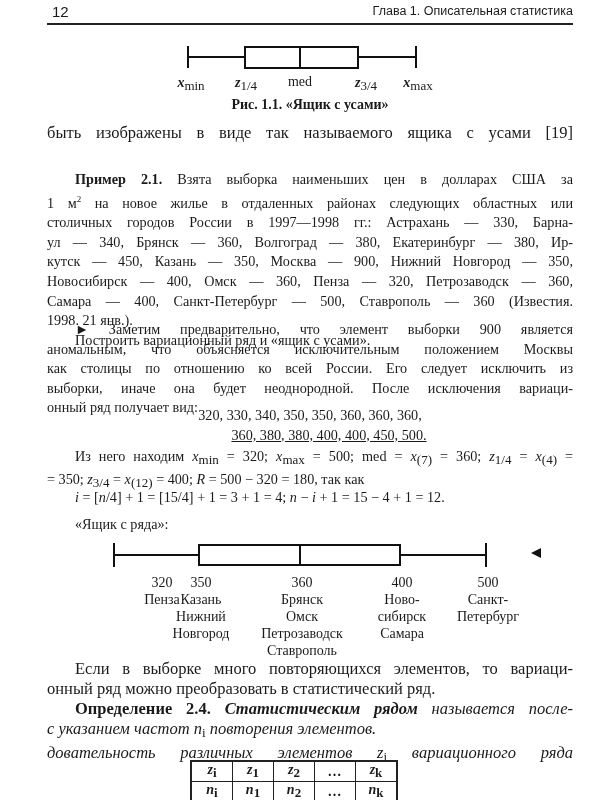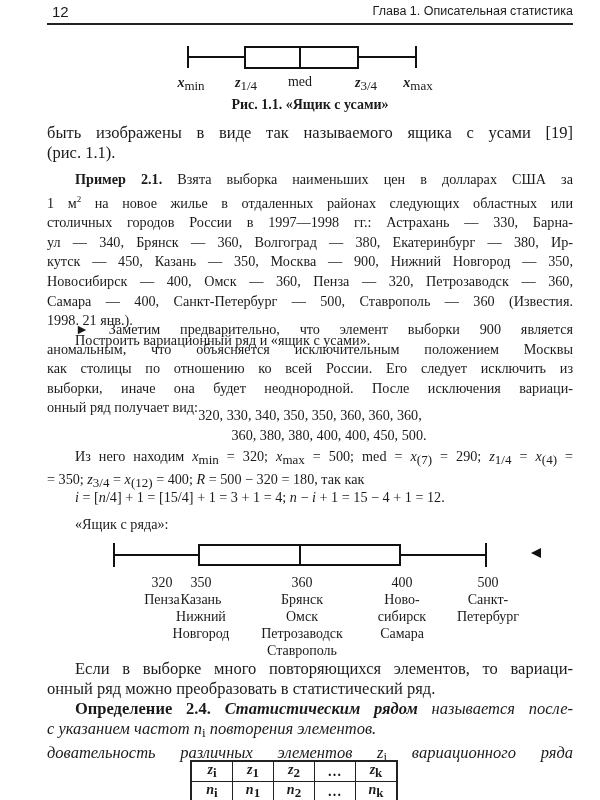--- a/index.html
+++ b/index.html
@@ -53,21 +53,20 @@
 <span class="lbl" style="left:191px;top:74px;"><i class="bi">x</i><sub>min</sub></span>
 <span class="lbl" style="left:246px;top:74px;"><i class="bi">z</i><sub>1/4</sub></span>
 <span class="lbl" style="left:300px;top:73px;">med</span>
 <span class="lbl" style="left:366px;top:74px;"><i class="bi">z</i><sub>3/4</sub></span>
 <span class="lbl" style="left:418px;top:74px;"><i class="bi">x</i><sub>max</sub></span>
 
 <div class="caption">Рис. 1.1. «Ящик с усами»</div>
 
 <div class="txt big" style="top:123px;">
   <span class="line">быть изображены в виде так называемого ящика с усами [19]</span>
-  <span class="line last">(рис. 1.1).</span>
 </div>
 
 <div class="txt" style="top:170px;">
   <span class="line ind"><b>Пример 2.1.</b><span> Взята выборка наименьших цен в долларах США за</span></span>
   <span class="line"><span>1 м</span><sup>2</sup><span> на новое жилье в отдаленных районах следующих областных или</span></span>
   <span class="line">столичных городов России в 1997—1998 гг.: Астрахань — 330, Барна-</span>
   <span class="line">ул — 340, Брянск — 360, Волгоград — 380, Екатеринбург — 380, Ир-</span>
   <span class="line">кутск — 450, Казань — 350, Москва — 900, Нижний Новгород — 350,</span>
   <span class="line">Новосибирск — 400, Омск — 360, Пенза — 320, Петрозаводск — 360,</span>
   <span class="line">Самара — 400, Санкт-Петербург — 500, Ставрополь — 360 (Известия.</span>
@@ -78,25 +77,25 @@
 <div class="txt" style="top:320px;">
   <span class="line ind"><span>►</span><span> Заметим предварительно, что элемент выборки 900 является</span></span>
   <span class="line">аномальным, что объясняется исключительным положением Москвы</span>
   <span class="line">как столицы по отношению ко всей России. Его следует исключить из</span>
   <span class="line">выборки, иначе она будет неоднородной. После исключения вариаци-</span>
   <span class="line last">онный ряд получает вид:</span>
 </div>
 
 <div class="txt ctr" style="top:406px;">
   <span class="line ctr">320, 330, 340, 350, 350, 360, 360, 360,</span>
-  <span class="line ctr" style="padding-left:38px;">360, 380, 380, 400, 400, 450, 500.</span>
+  <span class="line ctr" style="padding-left:38px;text-decoration:underline;">360, 380, 380, 400, 400, 450, 500.</span>
 </div>
 
 <div class="txt" style="top:447px;">
-  <span class="line ind"><span>Из него находим </span><i>x</i><sub>min</sub><span> = 320; </span><i>x</i><sub>max</sub><span> = 500; med = </span><i>x</i><sub>(7)</sub><span> = 290; </span><i>z</i><sub>1/4</sub><span> = </span><i>x</i><sub>(4)</sub><span> =</span></span>
+  <span class="line ind"><span>Из него находим </span><i>x</i><sub>min</sub><span> = 320; </span><i>x</i><sub>max</sub><span> = 500; med = </span><i>x</i><sub>(7)</sub><span> = 360; </span><i>z</i><sub>1/4</sub><span> = </span><i>x</i><sub>(4)</sub><span> =</span></span>
   <span class="line last"><span>= 350; </span><i>z</i><sub>3/4</sub><span> = </span><i>x</i><sub>(12)</sub><span> = 400; </span><i>R</i><span> = 500 − 320 = 180, так как</span></span>
 </div>
 
 <div class="txt" style="top:488px;">
   <span class="line last ind"><i>i</i><span> = [</span><i>n</i><span>/4] + 1 = [15/4] + 1 = 3 + 1 = 4;   </span><i>n</i><span> − </span><i>i</i><span> + 1 = 15 − 4 + 1 = 12.</span></span>
 </div>
 
 <div class="txt" style="top:515px;">
   <span class="line last ind">«Ящик с ряда»:</span>
 </div>

